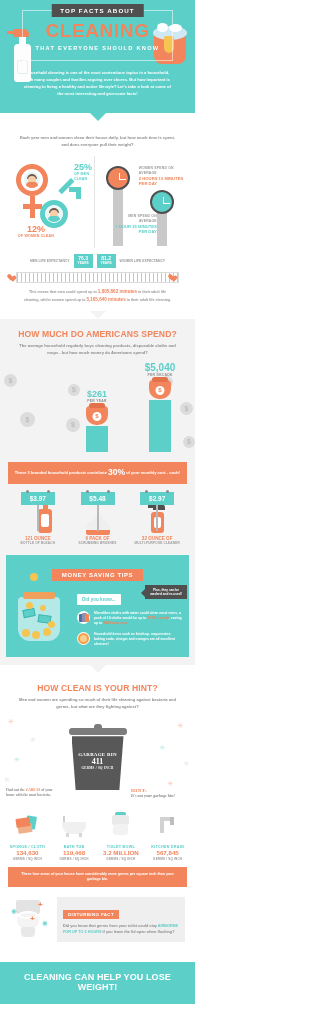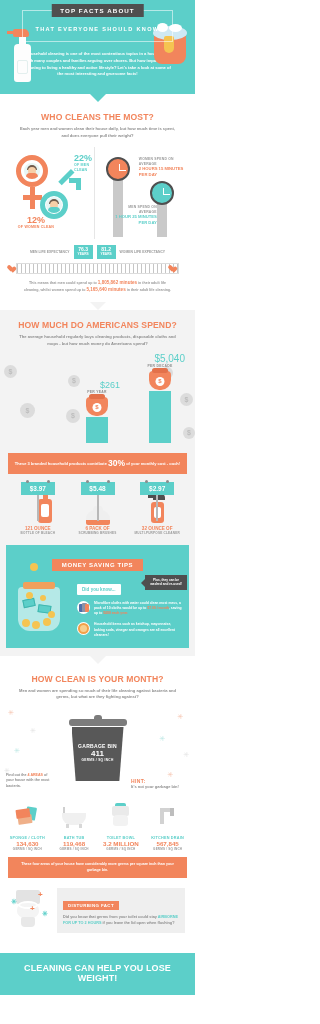--- a/index.html
+++ b/index.html
@@ -202,21 +202,21 @@
   .life-note { font-size: 3.6px; line-height: 1.6; color: #9a9a9a; padding: 5px 14px 0; font-weight: bold; }
   .life-note b { color: #f2855c; font-size: 4.6px; }
 
   
   .spend-stage { position: relative; margin-top: 6px; height: 96px; }
   .coin-bg {
     position: absolute; border-radius: 50%; background: #dcdcdc;
     color: #bdbdbd; font-size: 7px; font-weight: bold; text-align: center;
   }
   .money-grp { position: absolute; text-align: center; }
-  .money-amt { color: #5ccfc9; font-weight: normal; text-align: right; }
+  .money-amt { color: #5ccfc9; font-weight: bold; }
   .money-lbl { color: #8d8d8d; font-size: 3.4px; font-weight: bold; letter-spacing: .3px; }
   .pouch { width: 22px; height: 19px; background: #f2855c; border-radius: 4px 4px 10px 10px; position: relative; margin: 3px auto 0; }
   .pouch-top { position: absolute; top: -3px; left: 3px; width: 16px; height: 5px; background: #e3714a; border-radius: 3px; }
   .pouch-c { position: absolute; left: 50%; top: 6px; transform: translateX(-50%); width: 9px; height: 9px; background: #ffffff; border-radius: 50%; color: #f2855c; font-size: 6px; font-weight: bold; line-height: 9px; }
   .stack { margin: 1px auto 0; background: #5ccfc9; }
   .stack.s1 { width: 22px; height: 12px; }
   .stack.s2 { width: 22px; height: 26px; }
   .stack.s3 { width: 22px; height: 52px; }
 
   .banner-30 {
@@ -283,21 +283,21 @@
   .callout {
     position: absolute; right: 2px; top: 30px; background: #4f4f4f; color: #ffffff;
     font-size: 3.2px; font-weight: bold; padding: 3px 4px; line-height: 1.35; width: 42px;
   }
   .callout::before {
     content: ""; position: absolute; left: -4px; top: 4px; width: 0; height: 0;
     border-top: 4px solid transparent; border-bottom: 4px solid transparent; border-right: 4px solid #4f4f4f;
   }
 
   
-  .germ-stage { position: relative; height: 92px; margin-top: 4px; }
+  .germ-stage { position: relative; height: 92px; margin-top: 4px; font-family: Liberation Serif, serif; }
   .flake { position: absolute; color: #e5e5e5; font-size: 7px; }
   .flake.or { color: #f6c6b2; } .flake.tl { color: #bfe8e5; }
   .bin { position: absolute; left: 50%; margin-left: -27px; top: 14px; width: 54px; height: 62px; }
   .bin-lid { position: absolute; left: -2px; top: 0; width: 58px; height: 7px; background: #7c7c7c; border-radius: 3px; }
   .bin-knob { position: absolute; left: 50%; margin-left: -4px; top: -4px; width: 8px; height: 5px; background: #7c7c7c; border-radius: 3px 3px 0 0; }
   .bin-body {
     position: absolute; top: 8px; left: 1px; width: 52px; height: 54px;
     background: #585858; clip-path: polygon(0 0, 100% 0, 92% 100%, 8% 100%);
   }
   .bin-txt { position: absolute; top: 24px; left: 0; width: 54px; text-align: center; color: #ffffff; }
@@ -370,28 +370,28 @@
     </div>
     <div class="bucket">
       <div class="bucket-b"></div>
         <div class="bucket-top"></div>
       <div class="bucket-foam"></div>
         <div class="bucket-foam2"></div>
       <div class="bucket-glove"></div>
     </div>
     <div class="hdr-frame">
       <div class="top-facts">TOP FACTS ABOUT</div>
+      <div class="title-2">CLEANING</div>
       <div class="subtitle">THAT EVERYONE SHOULD KNOW</div>
     </div>
     <div class="intro">Household cleaning is one of the most contentious topics in a household, with many couples and families arguing over chores. But how important is cleaning to living a healthy and active lifestyle? Let's take a look at some of the most interesting and gruesome facts!</div>
   </div>
   <div class="arrow-down"></div>
 
   <div class="sec">
-    <div class="sec-h">WHO CLEANS THE MOST?</div>
     <div class="sec-sub">Each year men and women clean their house daily, but how much time is spent, and does everyone pull their weight?</div>
 
     <div class="who-wrap">
       <div class="who-left">
         <div class="fem">
           <div class="fem-ring"></div>
             <div class="fem-stem"></div>
             <div class="fem-cross"></div>
           <div class="avatar" style="left:8px;top:8px;">
             <div class="av-hair"></div>
@@ -404,21 +404,21 @@
             <div class="mal-arm"></div>
           <div class="mal-ah1"></div>
             <div class="mal-ah2"></div>
           <div class="avatar" style="left:6px;top:20px;">
             <div class="av-hair"></div>
               <div class="av-face"></div>
               <div class="av-body"></div>
           </div>
         </div>
         <div class="pct-22">
-          <div class="num">22%</div>
+          <div class="num">25%</div>
           <div class="lbl">OF MEN CLEAN</div>
         </div>
         <div class="pct-50">
           <div class="num">12%</div>
           <div class="lbl">OF WOMEN CLEAN</div>
         </div>
       </div>
 
       <div class="who-right">
         <div class="bar-col bar-w">
@@ -594,21 +594,21 @@
           </div>
         </div>
       </div>
       <div class="callout">Plus, they can be washed and re-used!</div>
     </div>
   </div>
 
   <div class="arrow-down" style="border-top-color:#f3f3f3;"></div>
 
   <div class="sec">
-    <div class="sec-h">HOW CLEAN IS YOUR MONTH?</div>
+    <div class="sec-h">HOW CLEAN IS YOUR HINT?</div>
     <div class="sec-sub">Men and women are spending so much of their life cleaning against bacteria and germs, but what are they fighting against?</div>
 
     <div class="germ-stage">
       <div class="flake or" style="left:8px;top:4px;">✳</div>
       <div class="flake" style="left:30px;top:22px;">✳</div>
       <div class="flake tl" style="left:14px;top:42px;">✳</div>
       <div class="flake" style="left:4px;top:62px;">✳</div>
       <div class="flake or" style="right:12px;top:8px;">✳</div>
       <div class="flake tl" style="right:30px;top:30px;">✳</div>
       <div class="flake" style="right:6px;top:46px;">✳</div>

